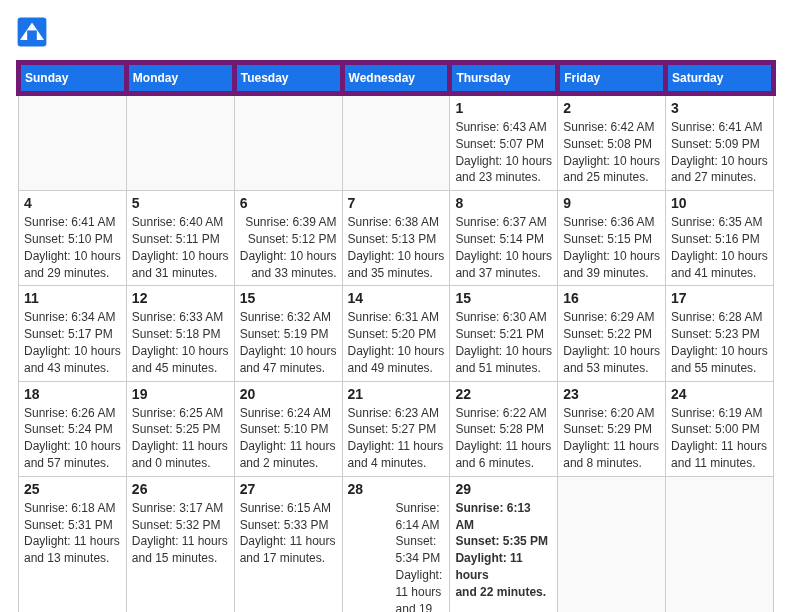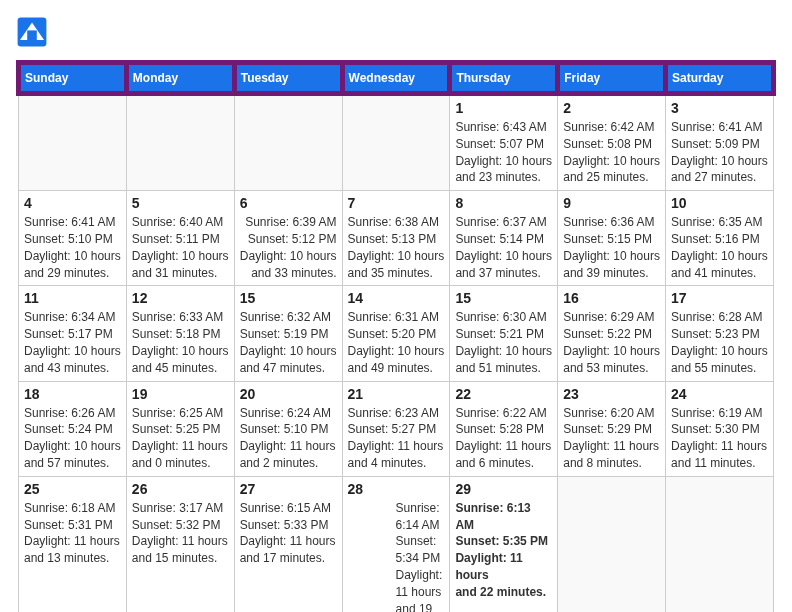--- a/index.html
+++ b/index.html
@@ -279,21 +279,21 @@
         <td>
           <span class="day-num">23</span>
           <div class="day-info" style="white-space: pre-line;">Sunrise: 6:20 AM
 Sunset: 5:29 PM
 Daylight: 11 hours
 and 8 minutes.</div>
         </td>
         <td>
           <span class="day-num">24</span>
           <div class="day-info" style="white-space: pre-line;">Sunrise: 6:19 AM
-Sunset: 5:30 PM
+Sunset: 5:00 PM
 Daylight: 11 hours
 and 11 minutes.</div>
         </td>
       </tr>
       <tr>
         <td>
           <span class="day-num">25</span>
           <div class="day-info" style="white-space: pre-line;">Sunrise: 6:18 AM
 Sunset: 5:31 PM
 Daylight: 11 hours

